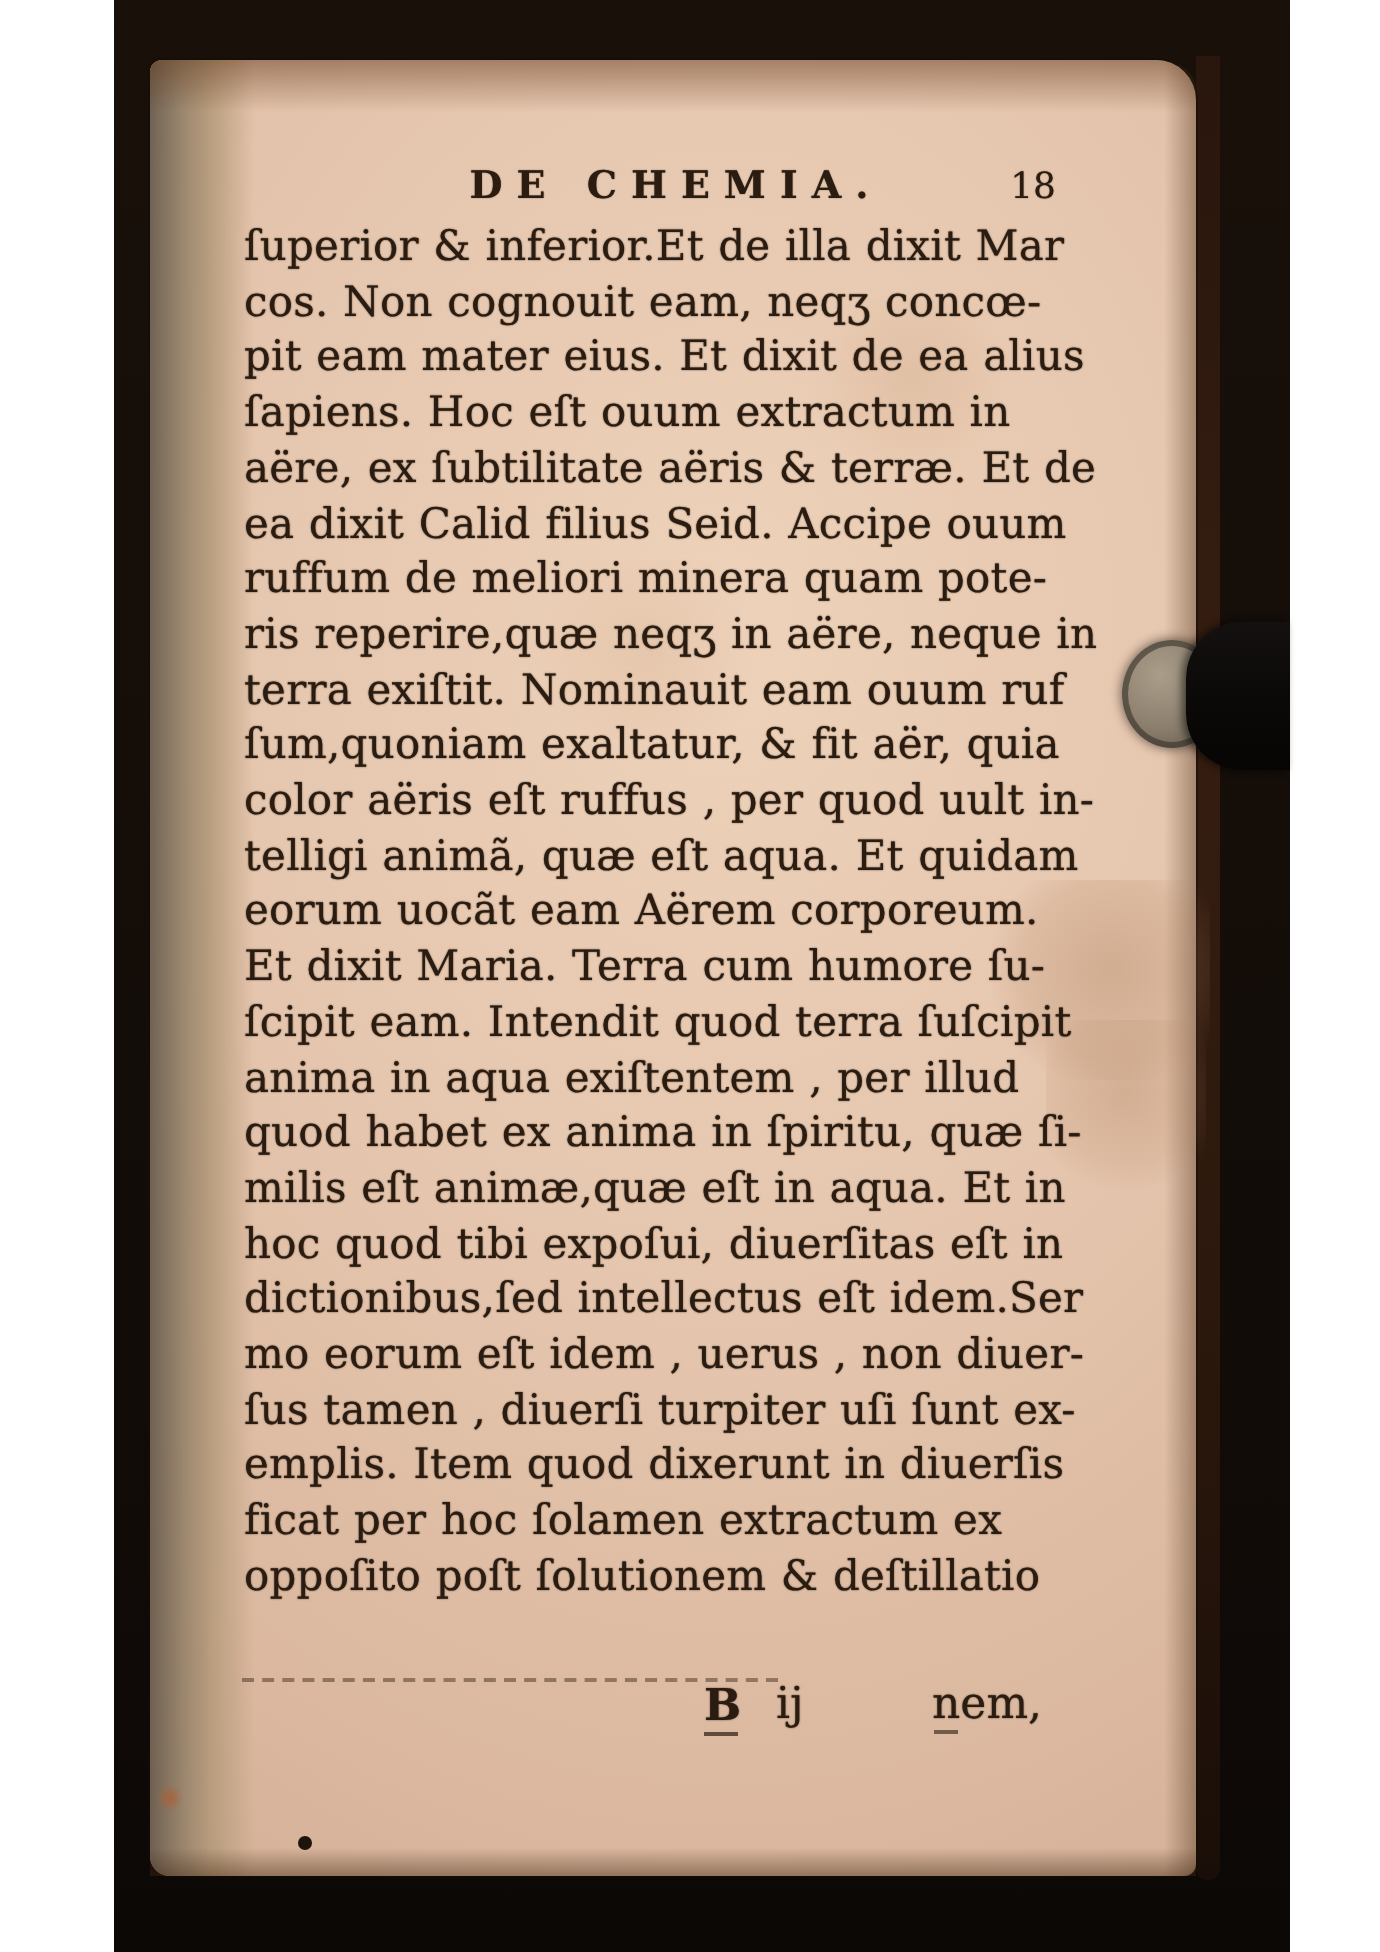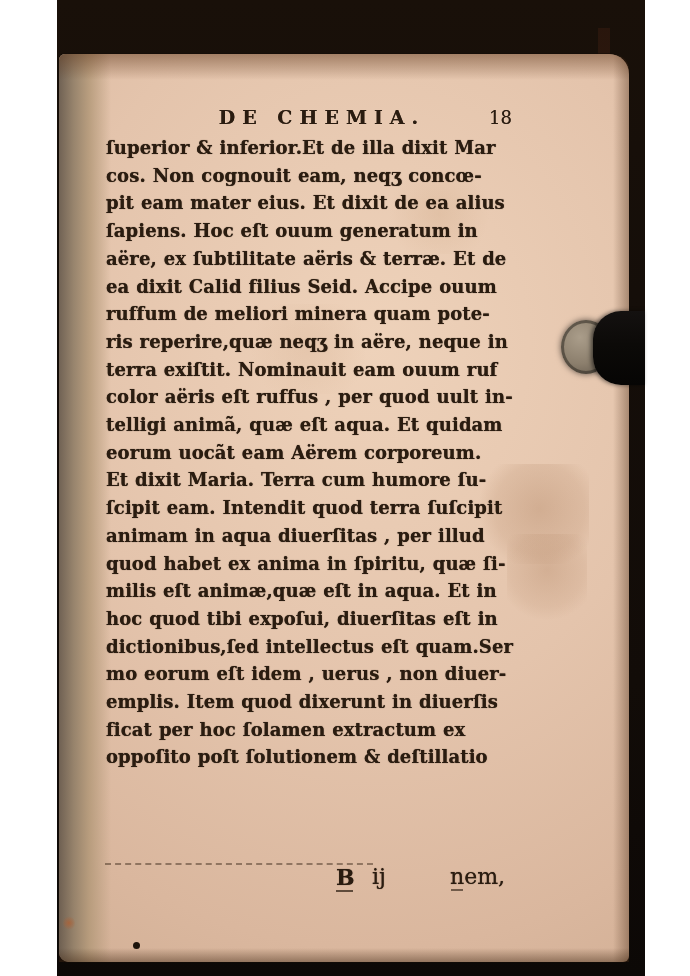--- a/index.html
+++ b/index.html
@@ -16,26 +16,25 @@
     position:absolute;left:6px;top:21px;width:566px;height:7px;
     background:linear-gradient(90deg,#2f1c11,#40271a 30%,#32著1d 30%,#3a2315 65%,#2a180e 100%);
     border-radius:4px/3px;opacity:.9;
   }
   .cover-sliver{
     position:absolute;left:541px;top:28px;width:12px;height:912px;
     background:linear-gradient(180deg,#2c170d 0%,#3b2012 35%,#301a0d 70%,#1c0f08 100%);
     border-radius:0 0 6px 6px;opacity:.85;
   }
   .page{
-    position:absolute;left:2px;top:30px;width:570px;height:908px;
+    position:absolute;left:18px;top:30px;width:523px;height:908px;
     border-radius:6px 20px 6px 10px;
     background:
       radial-gradient(130% 95% at 55% 32%,#eed2ba 0%,#e4c4ac 42%,#dab79e 70%,#c9a78c 100%);
     box-shadow:0 0 0 1px rgba(20,12,8,.55);
-    margin-top:24px;
   }
   .gutter-shadow{
     position:absolute;left:0;top:0;bottom:0;width:52px;
     background:linear-gradient(90deg,#5c5145 0%,#8a7962 28%,#b29878 58%,rgba(214,182,154,0) 100%);
     border-radius:6px 0 0 10px;opacity:.85;
   }
   .top-shadow{
     position:absolute;left:0;top:0;width:100%;height:26px;
     background:linear-gradient(180deg,rgba(98,58,30,.5),rgba(98,58,30,0));
     border-radius:6px 20px 0 0;
@@ -86,24 +85,23 @@
     position:absolute;left:0;right:0;text-align:center;
     font-size:19px;font-weight:bold;letter-spacing:7px;
     text-shadow:0 0 .6px rgba(42,28,16,.8);
   }
   .folio{
     position:absolute;right:26px;top:1px;font-size:18px;
     text-shadow:0 0 .6px rgba(42,28,16,.8);
   }
   .body-text{
     position:absolute;left:47px;top:80px;width:436px;
-    font-size:18px;line-height:27.7px;color:#2a1c10;
+    font-size:21px;line-height:27.7px;color:#2a1c10;
     letter-spacing:.1px;word-spacing:.5px;white-space:nowrap;
     text-shadow:0 0 .8px rgba(42,28,16,.9);
-    font-weight:bold;
   }
   .signature-row{
     position:absolute;left:47px;top:810px;width:436px;height:28px;
     font-size:22px;color:#2a1c10;text-shadow:0 0 .8px rgba(42,28,16,.9);
   }
   .sig-letter{position:absolute;left:230px;font-weight:bold;}
   .sig-letter::after{content:"";position:absolute;left:0;right:2px;bottom:-2px;border-bottom:2px solid rgba(42,28,16,.7);}
   .sig-numeral{position:absolute;left:266px;text-align:right;}
   .sig-catchword{position:absolute;left:344px;}
   .sig-catchword::after{content:"";position:absolute;left:1px;width:12px;bottom:-2px;border-bottom:2px solid rgba(42,28,16,.6);}
@@ -142,37 +140,39 @@
 
     <div class="header-row">
       <span class="running-title">DE CHEMIA.</span>
       <span class="folio">18</span>
     </div>
 
     <div class="body-text">
         <div class="line">ſuperior &amp; inferior.Et de illa dixit Mar</div>
         <div class="line">cos.  Non cognouit eam, neqʒ concœ-</div>
         <div class="line">pit eam mater eius.  Et dixit de ea alius</div>
-        <div class="line">ſapiens.  Hoc eſt ouum generatum in</div>
+        <div class="line">ſapiens.  Hoc eſt ouum extractum in</div>
         <div class="line">aëre, ex ſubtilitate aëris &amp; terræ.  Et de</div>
         <div class="line">ea dixit Calid filius Seid. Accipe ouum</div>
         <div class="line">ruffum de meliori minera  quam pote-</div>
         <div class="line">ris  reperire,quæ neqʒ in aëre, neque in</div>
         <div class="line">terra exiſtit. Nominauit eam ouum ruf</div>
+        <div class="line">ſum,quoniam exaltatur, &amp; fit aër, quia</div>
         <div class="line">color aëris eſt ruffus , per quod uult in-</div>
         <div class="line">telligi animã, quæ eſt aqua. Et quidam</div>
         <div class="line">eorum uocãt eam Aërem corporeum.</div>
         <div class="line">Et dixit Maria. Terra cum humore ſu-</div>
         <div class="line">ſcipit eam.  Intendit quod terra ſuſcipit</div>
-        <div class="line">animam in aqua diuerſitas , per illud</div>
+        <div class="line">anima in aqua exiſtentem , per illud</div>
         <div class="line">quod habet ex anima in ſpiritu, quæ ſi-</div>
         <div class="line">milis eſt animæ,quæ eſt in aqua.  Et in</div>
         <div class="line">hoc quod tibi  expoſui, diuerſitas eſt in</div>
-        <div class="line">dictionibus,ſed intellectus eſt quam.Ser</div>
+        <div class="line">dictionibus,ſed intellectus eſt idem.Ser</div>
         <div class="line">mo eorum eſt idem , uerus , non diuer-</div>
+        <div class="line">ſus tamen ,  diuerſi  turpiter uſi ſunt ex-</div>
         <div class="line">emplis. Item quod dixerunt in diuerſis</div>
         <div class="line">ficat  per  hoc  ſolamen  extractum   ex</div>
         <div class="line">oppoſito poſt  ſolutionem &amp; deſtillatio</div>
       </div>
 
     <div class="signature-row">
       <span class="sig-letter">B</span>
       <span class="sig-numeral">ij</span>
       <span class="sig-catchword">nem,</span>
     </div>

